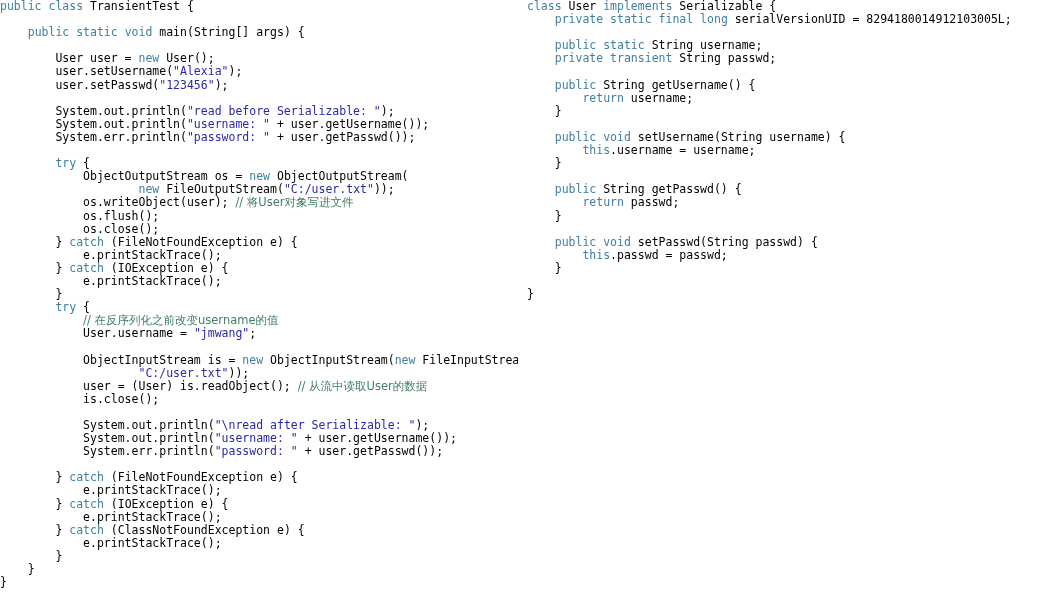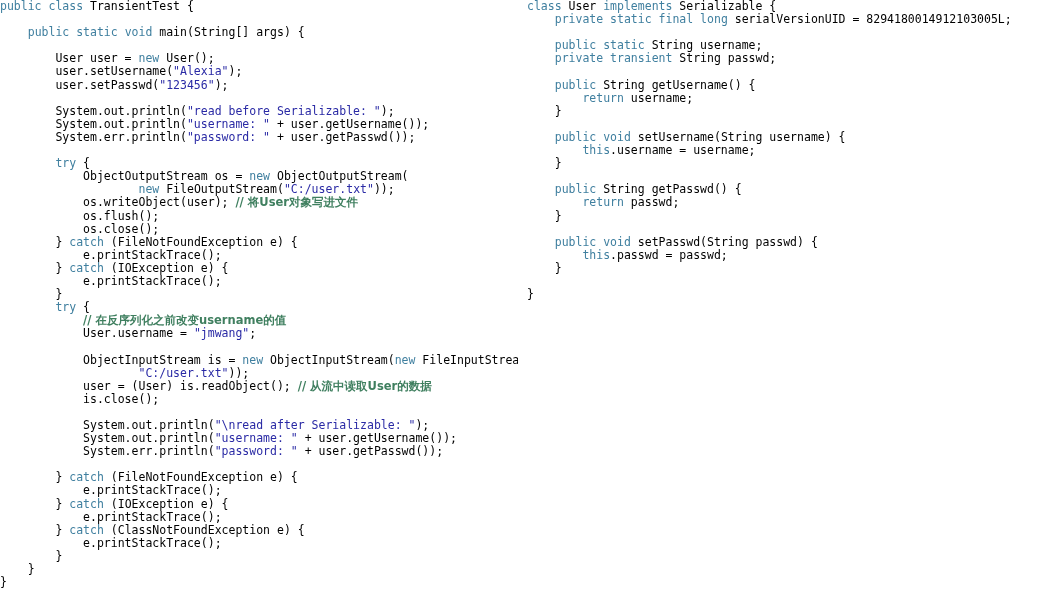--- a/index.html
+++ b/index.html
@@ -40,21 +40,21 @@
     top: 0px;
     width: 507px;
     height: 598px;
   }
   .code-line {
     white-space: pre;
     height: 13.1px;
   }
   .tok-kw       { color: #3f7f9f; }
   .tok-str      { color: #2a2aa5; }
-  .tok-cmt      { color: #3f7f5f; font-weight: bold; }
+  .tok-cmt      { color: #3f7f5f; }
   .tok-plain    { color: #000000; }
   .cjk {
     font-family: "DejaVu Sans", "Liberation Sans", sans-serif;
   }
 </style>
 </head>
 <body>
 
 <div class="editor-root">
   <div class="code-pane" id="pane-left"><div class="code-line"><span class="tok-kw">public </span><span class="tok-kw">class </span><span class="tok-plain">TransientTest {</span></div><div class="code-line">&nbsp;</div><div class="code-line"><span class="tok-plain">    </span><span class="tok-kw">public </span><span class="tok-kw">static </span><span class="tok-kw">void </span><span class="tok-plain">main(String[] args) {</span></div><div class="code-line">&nbsp;</div><div class="code-line"><span class="tok-plain">        User user = </span><span class="tok-kw">new </span><span class="tok-plain">User();</span></div><div class="code-line"><span class="tok-plain">        user.setUsername(</span><span class="tok-str">"Alexia"</span><span class="tok-plain">);</span></div><div class="code-line"><span class="tok-plain">        user.setPasswd(</span><span class="tok-str">"123456"</span><span class="tok-plain">);</span></div><div class="code-line">&nbsp;</div><div class="code-line"><span class="tok-plain">        System.out.println(</span><span class="tok-str">"read before Serializable: "</span><span class="tok-plain">);</span></div><div class="code-line"><span class="tok-plain">        System.out.println(</span><span class="tok-str">"username: "</span><span class="tok-plain"> + user.getUsername());</span></div><div class="code-line"><span class="tok-plain">        System.err.println(</span><span class="tok-str">"password: "</span><span class="tok-plain"> + user.getPasswd());</span></div><div class="code-line">&nbsp;</div><div class="code-line"><span class="tok-plain">        </span><span class="tok-kw">try </span><span class="tok-plain">{</span></div><div class="code-line"><span class="tok-plain">            ObjectOutputStream os = </span><span class="tok-kw">new </span><span class="tok-plain">ObjectOutputStream(</span></div><div class="code-line"><span class="tok-plain">                    </span><span class="tok-kw">new </span><span class="tok-plain">FileOutputStream(</span><span class="tok-str">"C:/user.txt"</span><span class="tok-plain">));</span></div><div class="code-line"><span class="tok-plain">            os.writeObject(user); </span><span class="tok-cmt cjk">// 将User对象写进文件</span></div><div class="code-line"><span class="tok-plain">            os.flush();</span></div><div class="code-line"><span class="tok-plain">            os.close();</span></div><div class="code-line"><span class="tok-plain">        } </span><span class="tok-kw">catch </span><span class="tok-plain">(FileNotFoundException e) {</span></div><div class="code-line"><span class="tok-plain">            e.printStackTrace();</span></div><div class="code-line"><span class="tok-plain">        } </span><span class="tok-kw">catch </span><span class="tok-plain">(IOException e) {</span></div><div class="code-line"><span class="tok-plain">            e.printStackTrace();</span></div><div class="code-line"><span class="tok-plain">        }</span></div><div class="code-line"><span class="tok-plain">        </span><span class="tok-kw">try </span><span class="tok-plain">{</span></div><div class="code-line"><span class="tok-plain">            </span><span class="tok-cmt cjk">// 在反序列化之前改变username的值</span></div><div class="code-line"><span class="tok-plain">            User.username = </span><span class="tok-str">"jmwang"</span><span class="tok-plain">;</span></div><div class="code-line">&nbsp;</div><div class="code-line"><span class="tok-plain">            ObjectInputStream is = </span><span class="tok-kw">new </span><span class="tok-plain">ObjectInputStream(</span><span class="tok-kw">new </span><span class="tok-plain">FileInputStream(</span></div><div class="code-line"><span class="tok-plain">                    </span><span class="tok-str">"C:/user.txt"</span><span class="tok-plain">));</span></div><div class="code-line"><span class="tok-plain">            user = (User) is.readObject(); </span><span class="tok-cmt cjk">// 从流中读取User的数据</span></div><div class="code-line"><span class="tok-plain">            is.close();</span></div><div class="code-line">&nbsp;</div><div class="code-line"><span class="tok-plain">            System.out.println(</span><span class="tok-str">"\nread after Serializable: "</span><span class="tok-plain">);</span></div><div class="code-line"><span class="tok-plain">            System.out.println(</span><span class="tok-str">"username: "</span><span class="tok-plain"> + user.getUsername());</span></div><div class="code-line"><span class="tok-plain">            System.err.println(</span><span class="tok-str">"password: "</span><span class="tok-plain"> + user.getPasswd());</span></div><div class="code-line">&nbsp;</div><div class="code-line"><span class="tok-plain">        } </span><span class="tok-kw">catch </span><span class="tok-plain">(FileNotFoundException e) {</span></div><div class="code-line"><span class="tok-plain">            e.printStackTrace();</span></div><div class="code-line"><span class="tok-plain">        } </span><span class="tok-kw">catch </span><span class="tok-plain">(IOException e) {</span></div><div class="code-line"><span class="tok-plain">            e.printStackTrace();</span></div><div class="code-line"><span class="tok-plain">        } </span><span class="tok-kw">catch </span><span class="tok-plain">(ClassNotFoundException e) {</span></div><div class="code-line"><span class="tok-plain">            e.printStackTrace();</span></div><div class="code-line"><span class="tok-plain">        }</span></div><div class="code-line"><span class="tok-plain">    }</span></div><div class="code-line"><span class="tok-plain">}</span></div></div>

